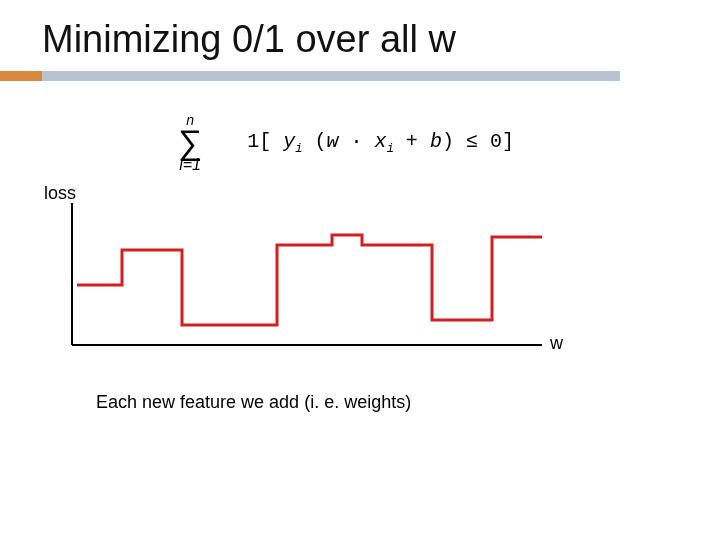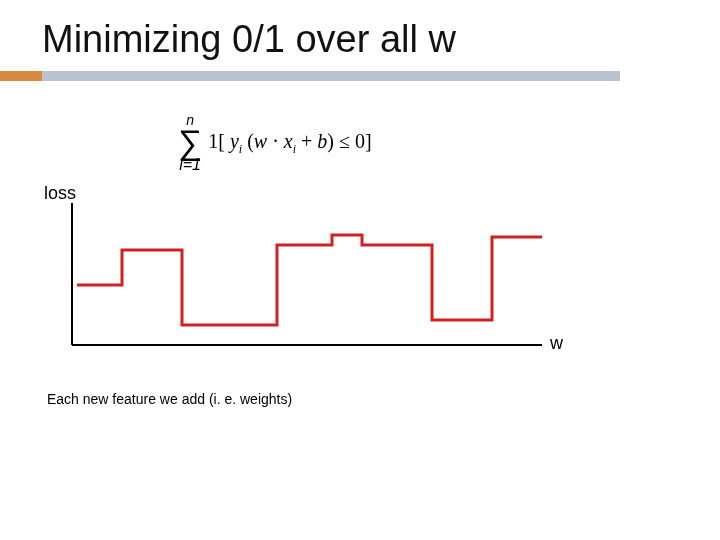--- a/index.html
+++ b/index.html
@@ -8,28 +8,28 @@
 .title { font-size: 38px; font-weight: 400; color: #111; margin-left: 42px; margin-bottom: 10px; }
 .rule-wrap { position: relative; height: 10px; margin-top: 6px; }
 .rule-gray { position: absolute; left: 0; right: 0; top: 0; height: 10px; background: #b9c3d0; }
 .rule-orange { position: absolute; left: 0; top: 0; width: 42px; height: 10px; background: #d78a3d; }
 .formula { margin: 32px 0 22px 178px; }
 .formula-row { display: flex; align-items: center; }
 .sum-block { display: flex; flex-direction: column; align-items: center; margin-right: 6px; }
 .sum-top { font-size: 14px; font-style: italic; line-height: 1; margin-bottom: -2px; }
 .sigma { font-size: 34px; line-height: 1; }
 .sum-bot { font-size: 16px; font-style: italic; line-height: 1; margin-top: -2px; }
-.expr { font-size: 20px; font-family: Liberation Serif, serif; }
+.expr { font-size: 20px; font-family: Liberation Mono, monospace; margin-left: 39px; }
 .expr .sub { font-size: 12px; vertical-align: sub; font-style: italic; }
 .expr .it { font-style: italic; }
 .chart-area { position: relative; margin-left: 62px; margin-top: 6px; text-decoration: underline; }
 .loss-label { font-size: 18px; position: absolute; left: -18px; top: -12px; }
 .w-label { font-size: 18px; position: absolute; left: 488px; top: 138px; }
 .chart-svg { display: block; }
-.caption { font-size: 14px; margin-left: 47px; margin-top: 36px; line-height: 1.25; max-width: 470px; }
+.caption { font-size: 18px; margin-left: 96px; margin-top: 36px; line-height: 1.25; max-width: 470px; }
 </style>
 </head>
 <body>
 <div class="slide">
 
   <div class="title">Minimizing 0/1 over all w</div>
 
   <div class="rule-wrap">
     <div class="rule-gray"></div>
     <div class="rule-orange"></div>

